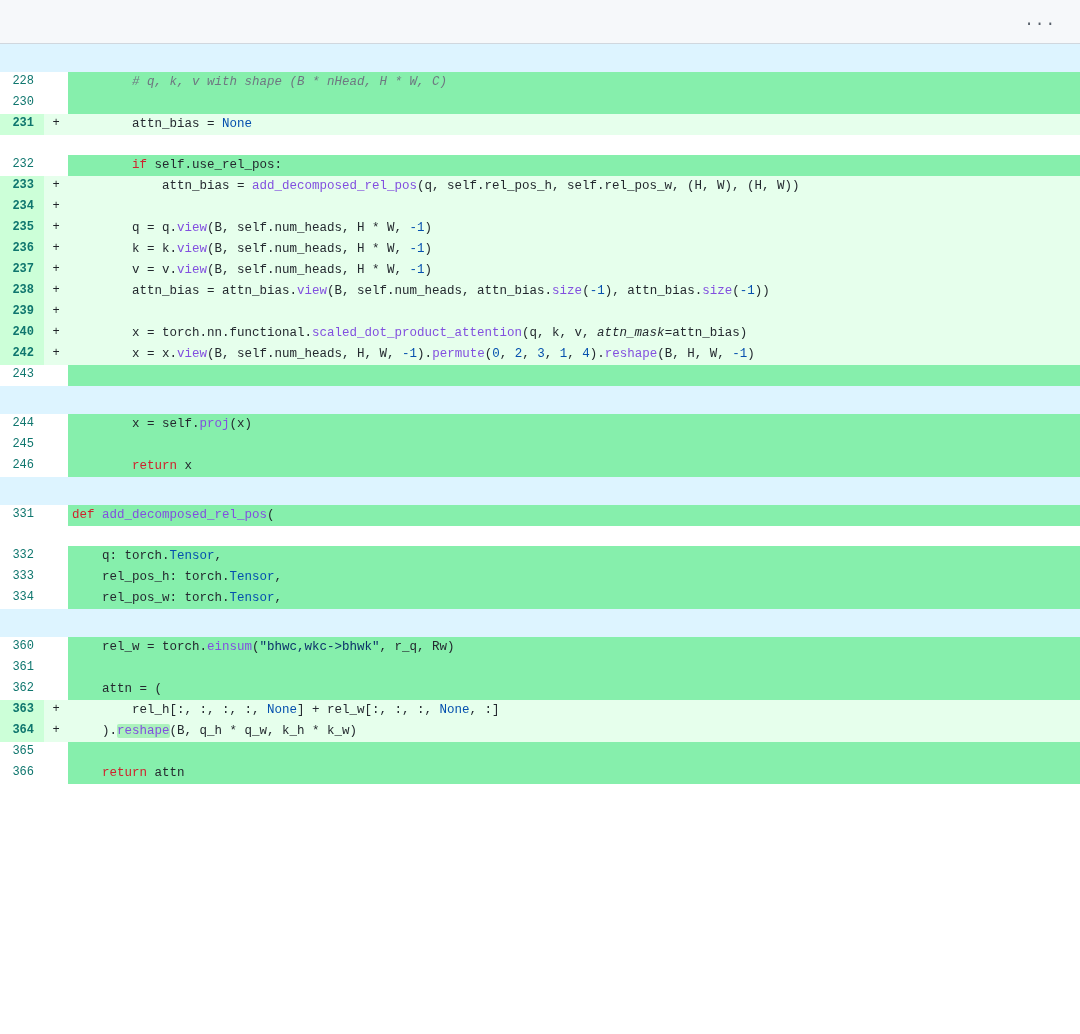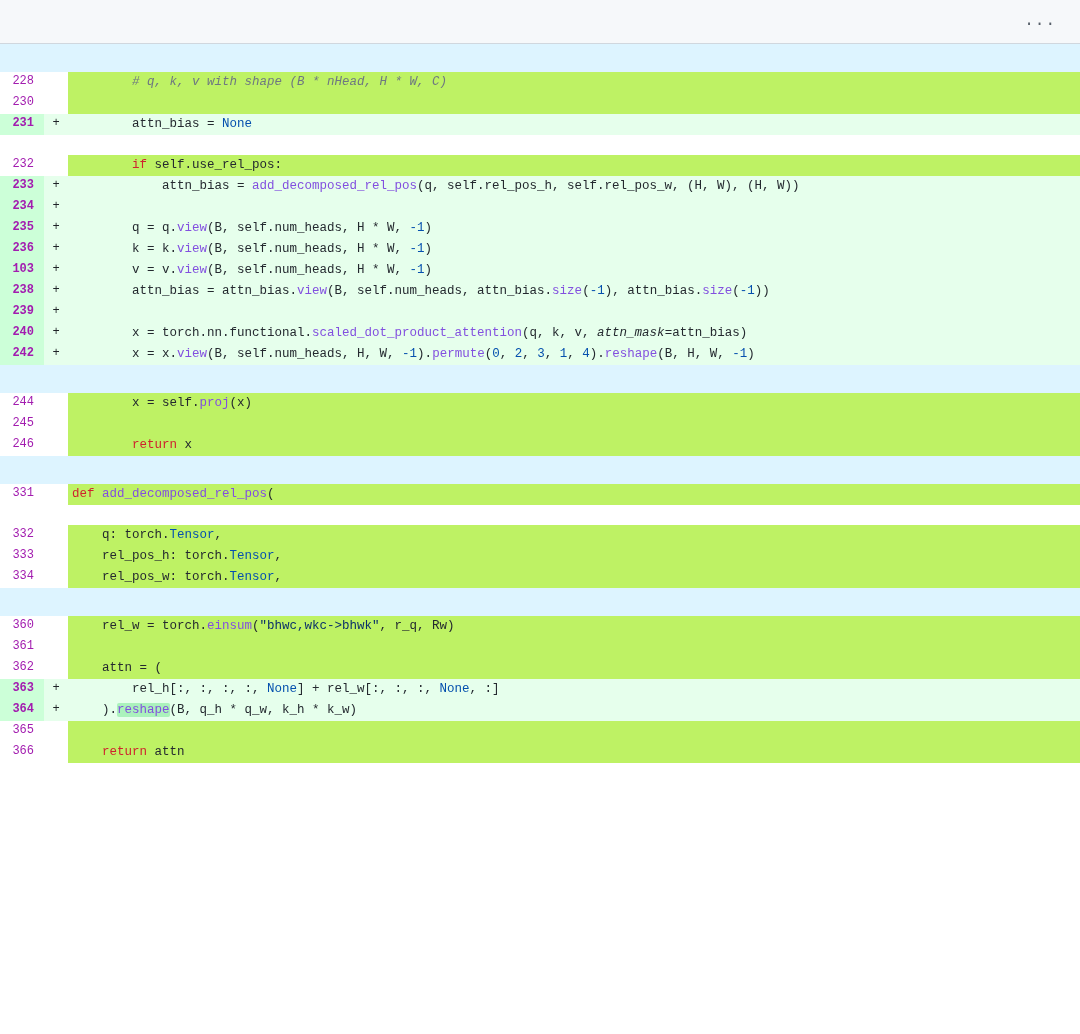--- a/index.html
+++ b/index.html
@@ -31,41 +31,41 @@
     width: 100%;
     border-collapse: collapse;
     table-layout: fixed;
   }
   .diff-row { height: 21px; }
   .line-num {
     width: 40px;
     min-width: 40px;
     text-align: right;
     padding: 0 10px 0 6px;
-    color: #a21caf;
+    color: #0f766e;
     user-select: none;
     vertical-align: top;
     background: #ffffff;
     font-size: 12px;
   }
   .marker {
     width: 22px;
     min-width: 22px;
     text-align: center;
     color: #1f2328;
     user-select: none;
     vertical-align: top;
     background: #ffffff;
     font-size: 12px;
   }
   .code-cell {
     white-space: pre;
     padding-left: 4px;
     vertical-align: top;
-    background: #bef264;
+    background: #86efac;
     overflow: hidden;
   }
   .row-added .line-num { background: #ccffd8; font-weight: bold; }
   .row-added .marker { background: #e6ffec; }
   .row-added .code-cell { background: #e6ffec; }
   .row-hunk .line-num,
   .row-hunk .marker,
   .row-hunk .code-cell { background: #ddf4ff; }
   .row-hunk { height: 28px; }
   .row-spacer .line-num,
@@ -143,21 +143,21 @@
         <td class="line-num">235</td>
         <td class="marker">+</td>
         <td class="code-cell"><span>        q = q.</span><span class="c-func">view</span><span>(B, self.num_heads, H * W, </span><span class="c-num">-1</span><span>)</span></td>
       </tr>
       <tr class="diff-row row-added">
         <td class="line-num">236</td>
         <td class="marker">+</td>
         <td class="code-cell"><span>        k = k.</span><span class="c-func">view</span><span>(B, self.num_heads, H * W, </span><span class="c-num">-1</span><span>)</span></td>
       </tr>
       <tr class="diff-row row-added">
-        <td class="line-num">103</td>
+        <td class="line-num">237</td>
         <td class="marker">+</td>
         <td class="code-cell"><span>        v = v.</span><span class="c-func">view</span><span>(B, self.num_heads, H * W, </span><span class="c-num">-1</span><span>)</span></td>
       </tr>
       <tr class="diff-row row-added">
         <td class="line-num">238</td>
         <td class="marker">+</td>
         <td class="code-cell"><span>        attn_bias = attn_bias.</span><span class="c-func">view</span><span>(B, self.num_heads, attn_bias.</span><span class="c-func">size</span><span>(</span><span class="c-num">-1</span><span>), attn_bias.</span><span class="c-func">size</span><span>(</span><span class="c-num">-1</span><span>))</span></td>
       </tr>
       <tr class="diff-row row-added">
         <td class="line-num">239</td>
@@ -166,20 +166,25 @@
       </tr>
       <tr class="diff-row row-added">
         <td class="line-num">240</td>
         <td class="marker">+</td>
         <td class="code-cell"><span>        x = torch.nn.functional.</span><span class="c-func">scaled_dot_product_attention</span><span>(q, k, v, </span><span class="c-ident">attn_mask</span><span>=attn_bias)</span></td>
       </tr>
       <tr class="diff-row row-added">
         <td class="line-num">242</td>
         <td class="marker">+</td>
         <td class="code-cell"><span>        x = x.</span><span class="c-func">view</span><span>(B, self.num_heads, H, W, </span><span class="c-num">-1</span><span>).</span><span class="c-func">permute</span><span>(</span><span class="c-num">0</span><span>, </span><span class="c-num">2</span><span>, </span><span class="c-num">3</span><span>, </span><span class="c-num">1</span><span>, </span><span class="c-num">4</span><span>).</span><span class="c-func">reshape</span><span>(B, H, W, </span><span class="c-num">-1</span><span>)</span></td>
+      </tr>
+      <tr class="diff-row">
+        <td class="line-num">243</td>
+        <td class="marker"></td>
+        <td class="code-cell"><span></span></td>
       </tr>
       <tr class="diff-row row-hunk">
         <td class="line-num"></td>
         <td class="marker"></td>
         <td class="code-cell"></td>
       </tr>
       <tr class="diff-row">
         <td class="line-num">244</td>
         <td class="marker"></td>
         <td class="code-cell"><span>        x = self.</span><span class="c-func">proj</span><span>(x)</span></td>

